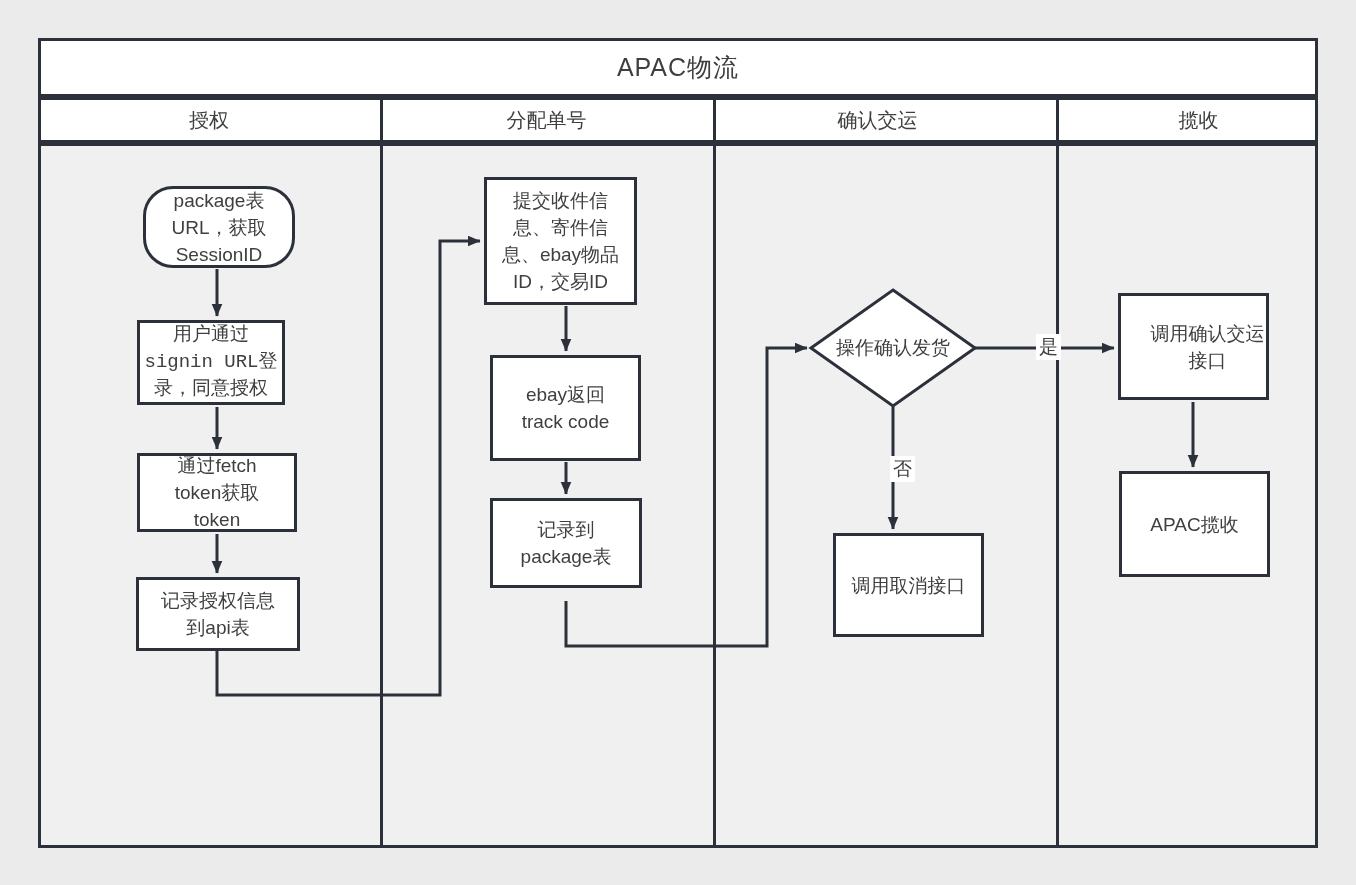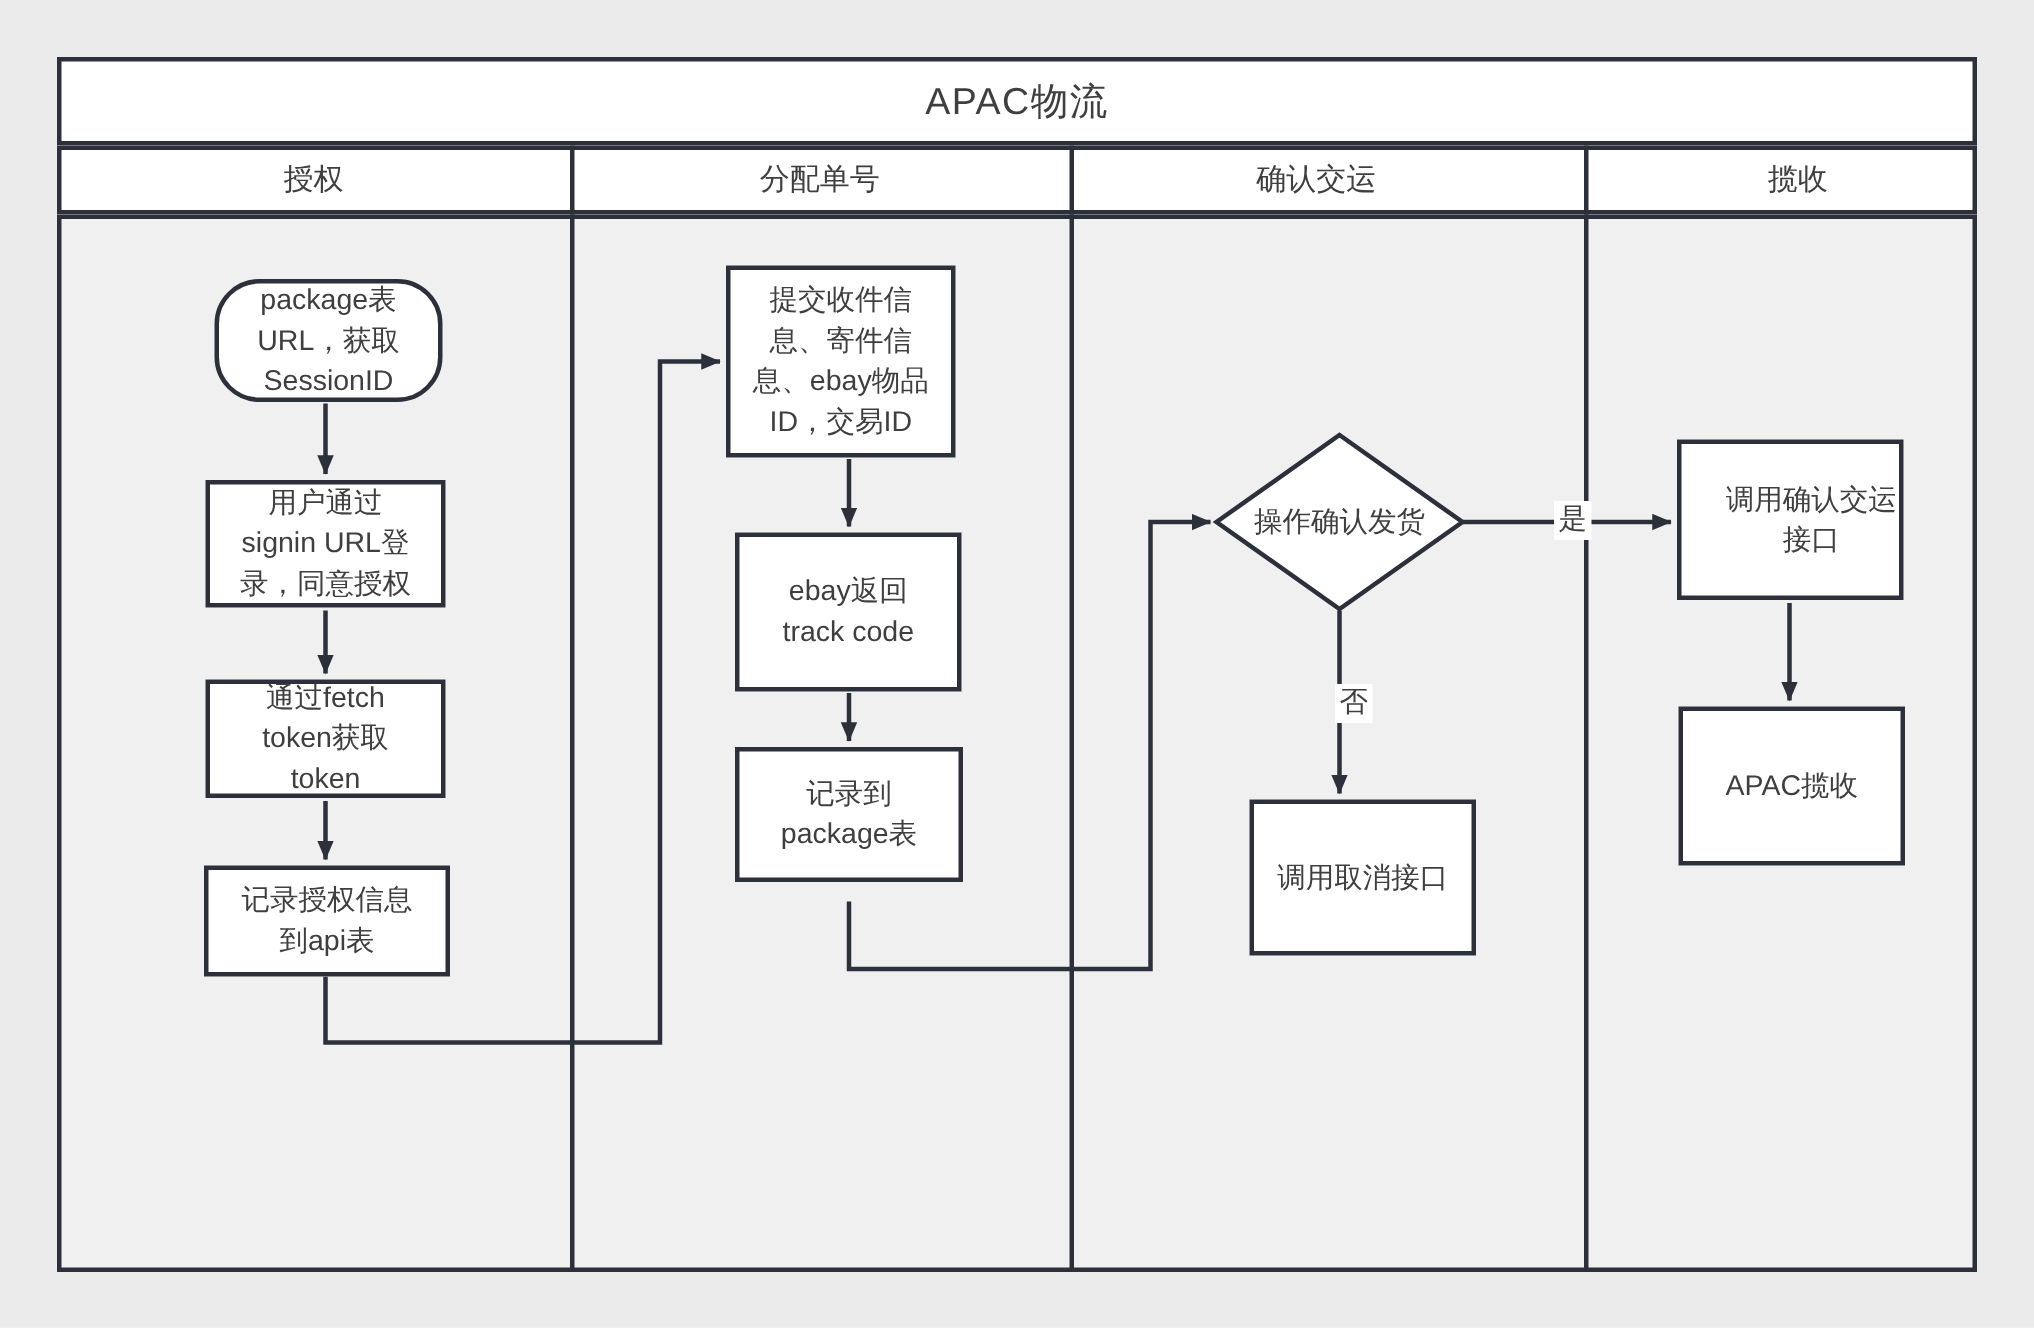--- a/index.html
+++ b/index.html
@@ -88,21 +88,21 @@
   <polyline points="893,407 893,529" fill="none" stroke="#2b303a" stroke-width="3" marker-end="url(#arrow)"></polyline>
   <polyline points="1193,402 1193,467" fill="none" stroke="#2b303a" stroke-width="3" marker-end="url(#arrow)"></polyline>
   <polygon points="893,290 975,348 893,406 811,348" fill="#ffffff" stroke="#2b303a" stroke-width="3"></polygon>
 </svg>
 
 <div class="abs node rounded" style="left:143px;top:186px;width:152px;height:82px;">
   <span class="node-text">package表
 URL，获取
 SessionID</span>
 </div>
-<div class="abs node" style="left:137px;top:320px;width:160px;height:85px;">
+<div class="abs node" style="left:137px;top:320px;width:148px;height:85px;font-family:Liberation Mono, monospace;">
   <span class="node-text">用户通过
 signin URL登
 录，同意授权</span>
 </div>
 <div class="abs node" style="left:137px;top:453px;width:160px;height:79px;">
   <span class="node-text">通过fetch
 token获取
 token</span>
 </div>
 <div class="abs node" style="left:136px;top:577px;width:164px;height:74px;">

